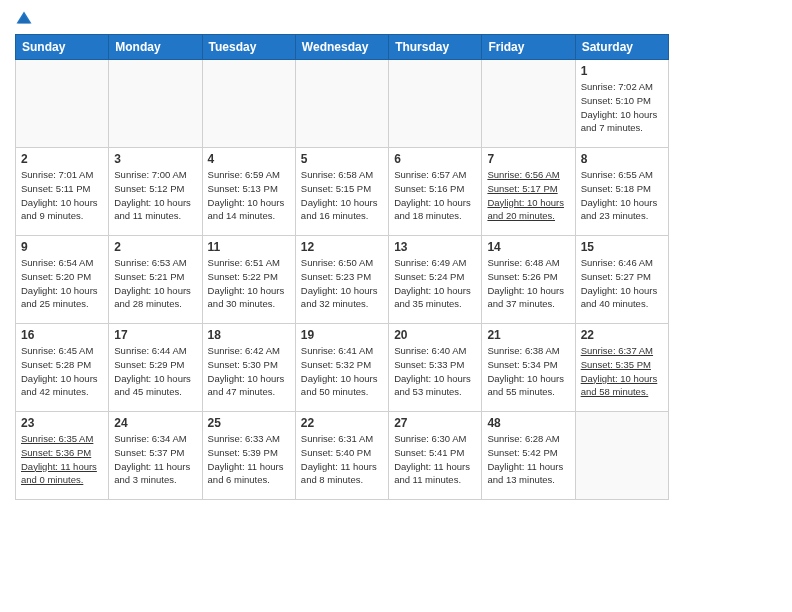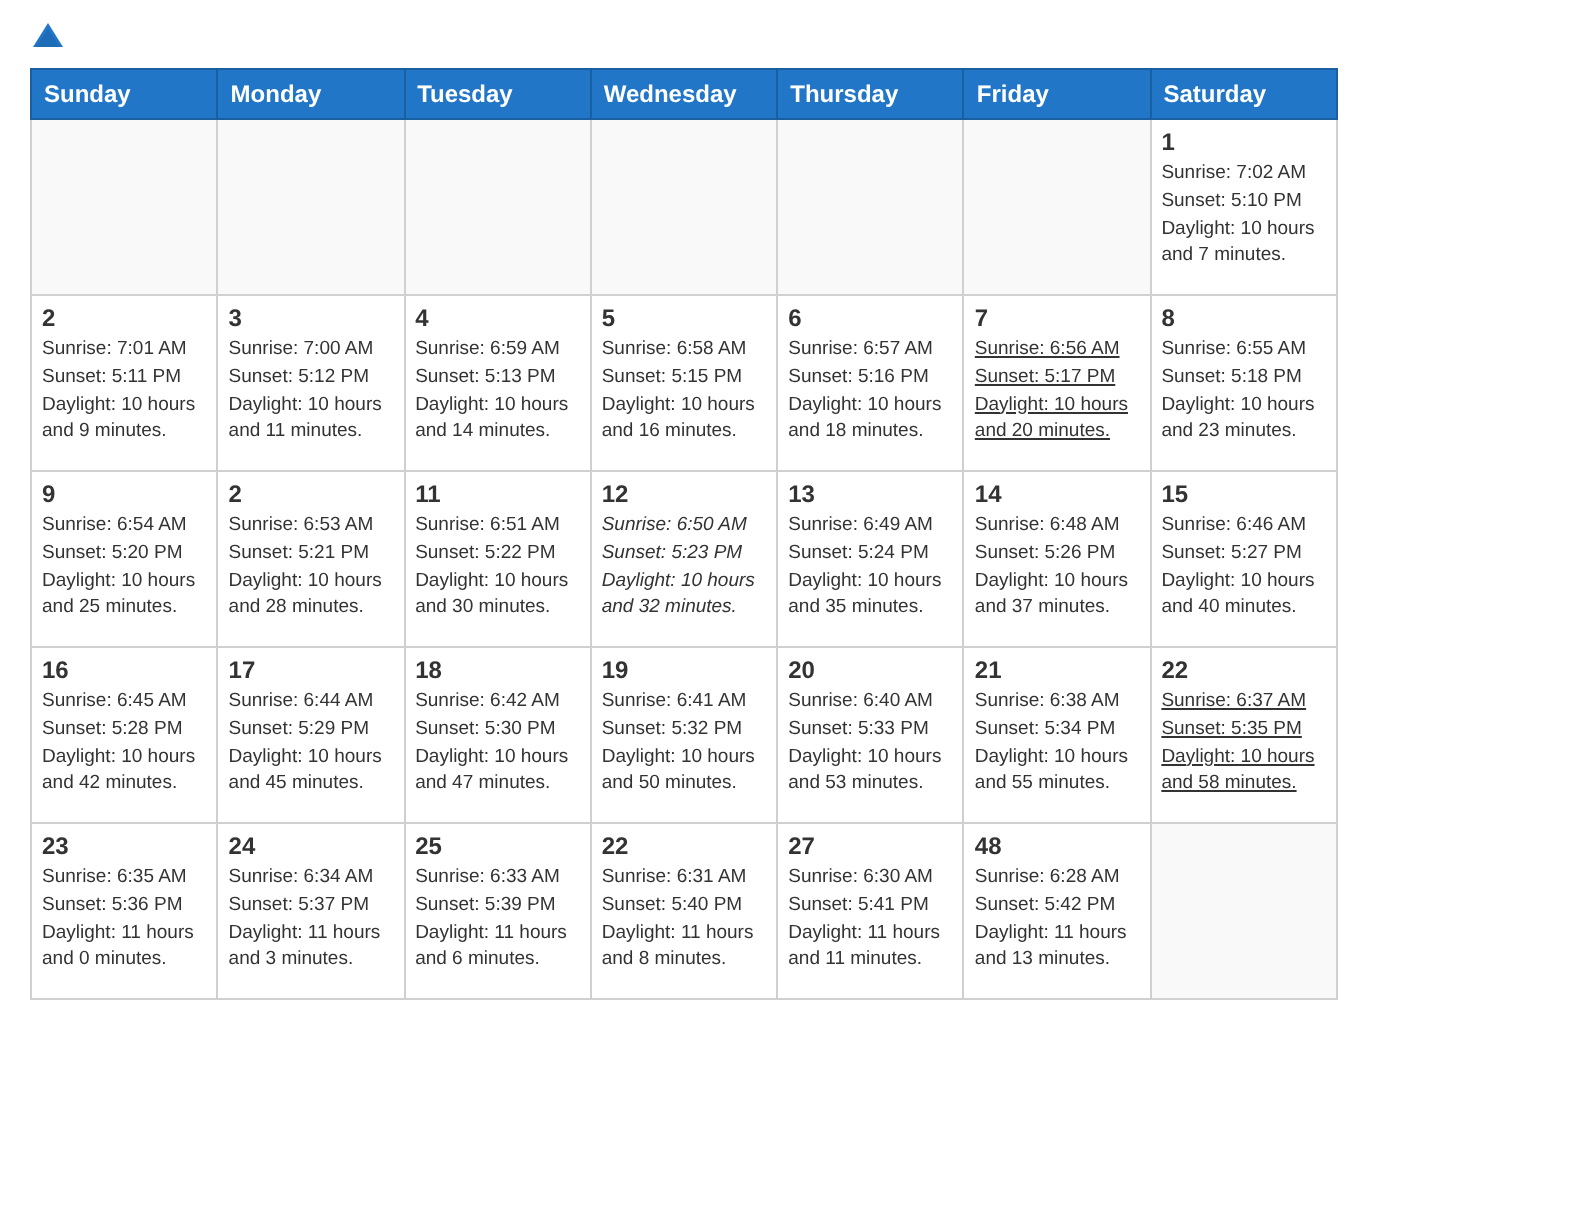--- a/index.html
+++ b/index.html
@@ -213,21 +213,21 @@
           </td>
           <td>
             <span class="day-number">11</span>
             <div class="day-info" style="white-space: pre-line;">Sunrise: 6:51 AM
 Sunset: 5:22 PM
 Daylight: 10 hours
 and 30 minutes.</div>
           </td>
           <td>
             <span class="day-number">12</span>
-            <div class="day-info" style="white-space: pre-line; font-style: italic;">Sunrise: 6:50 AM
+            <div class="day-info" style="white-space: pre-line;">Sunrise: 6:50 AM
 Sunset: 5:23 PM
 Daylight: 10 hours
 and 32 minutes.</div>
           </td>
           <td>
             <span class="day-number">13</span>
             <div class="day-info" style="white-space: pre-line;">Sunrise: 6:49 AM
 Sunset: 5:24 PM
 Daylight: 10 hours
 and 35 minutes.</div>
@@ -294,21 +294,21 @@
             <span class="day-number">22</span>
             <div class="day-info" style="white-space: pre-line; text-decoration: underline;">Sunrise: 6:37 AM
 Sunset: 5:35 PM
 Daylight: 10 hours
 and 58 minutes.</div>
           </td>
         </tr>
         <tr>
           <td>
             <span class="day-number">23</span>
-            <div class="day-info" style="white-space: pre-line;">Sunrise: 6:35 AM
+            <div class="day-info" style="white-space: pre-line; text-decoration: underline;">Sunrise: 6:35 AM
 Sunset: 5:36 PM
 Daylight: 11 hours
 and 0 minutes.</div>
           </td>
           <td>
             <span class="day-number">24</span>
             <div class="day-info" style="white-space: pre-line;">Sunrise: 6:34 AM
 Sunset: 5:37 PM
 Daylight: 11 hours
 and 3 minutes.</div>

